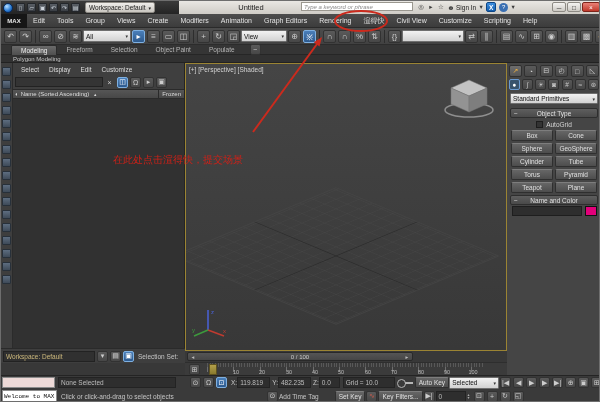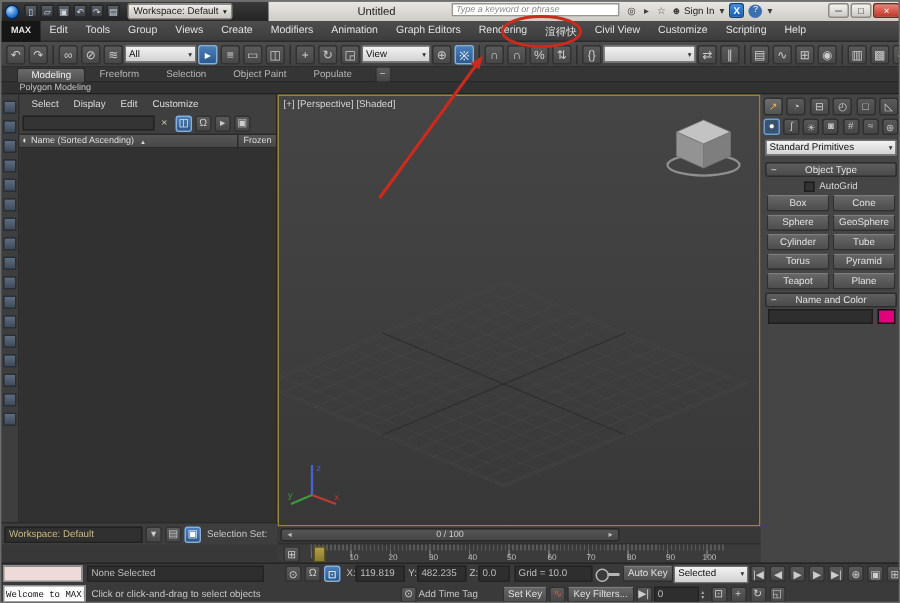--- a/index.html
+++ b/index.html
@@ -450,15 +450,16 @@
     <span class="ico sm nav-ico">↻</span>
     <span class="ico sm nav-ico">◱</span>
   </div>
 
   <div class="abs overlay">
     <svg width="600" height="402">
       <ellipse cx="360" cy="20" rx="26" ry="10" fill="none" stroke="#cc2a1d" stroke-width="2"></ellipse>
       <line x1="252" y1="131" x2="316" y2="43" stroke="#cc2a1d" stroke-width="2"></line>
       <polygon points="321,36 318.5,45.4 312.9,41.2" fill="#cc2a1d"></polygon>
     </svg>
+    <div class="vp-anno-text" style="left:112px;top:152px">在此处点击渲得快，提交场景</div>
   </div>
 
 </div>
 
 </body></html>

